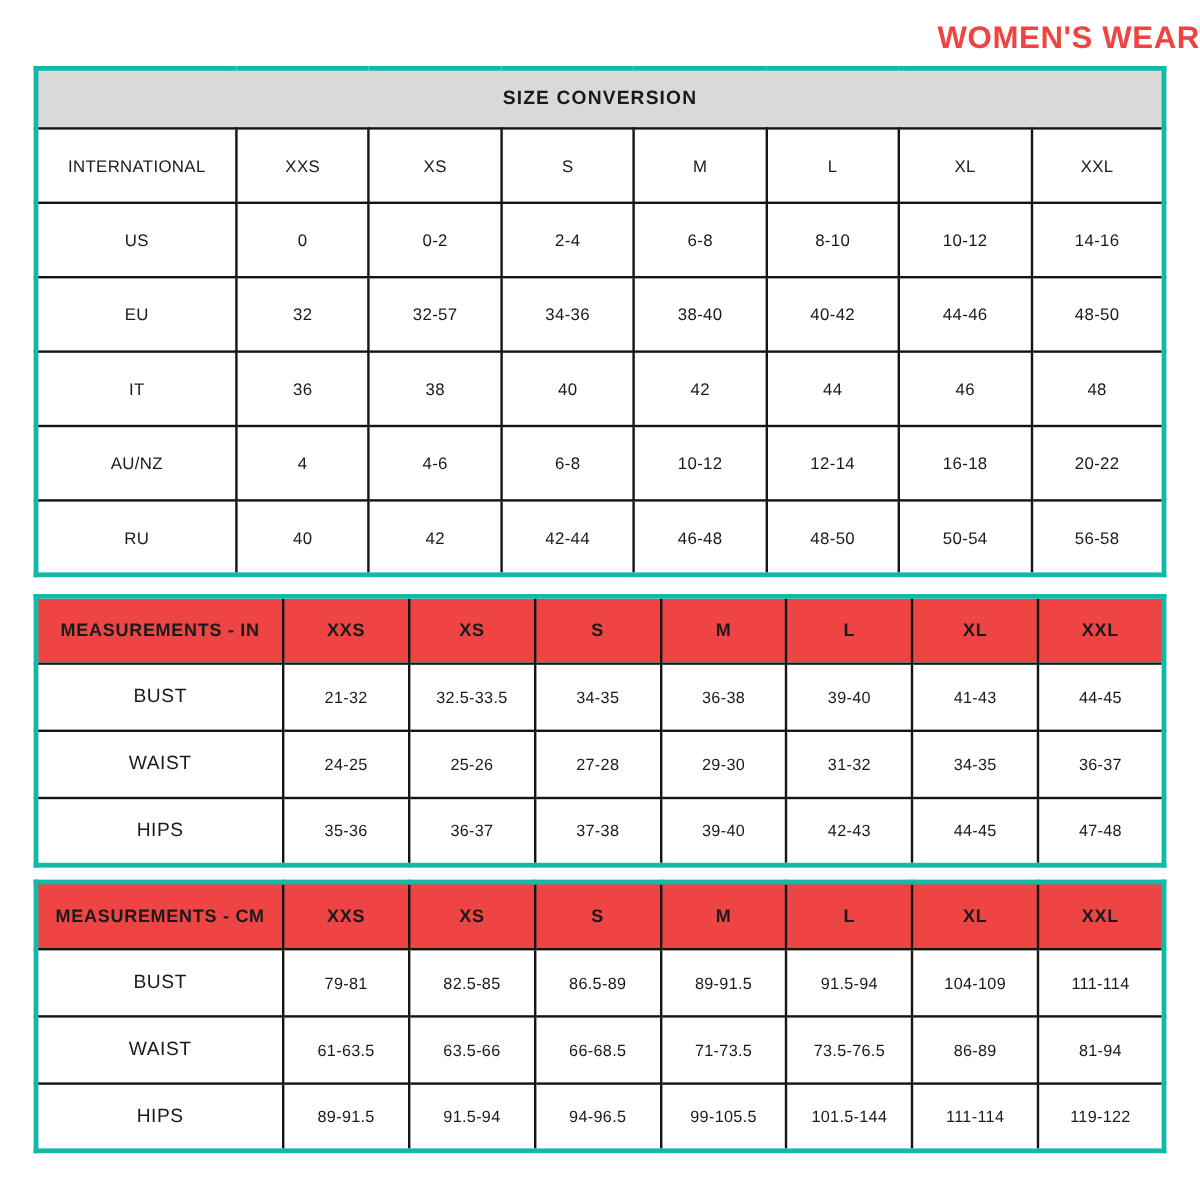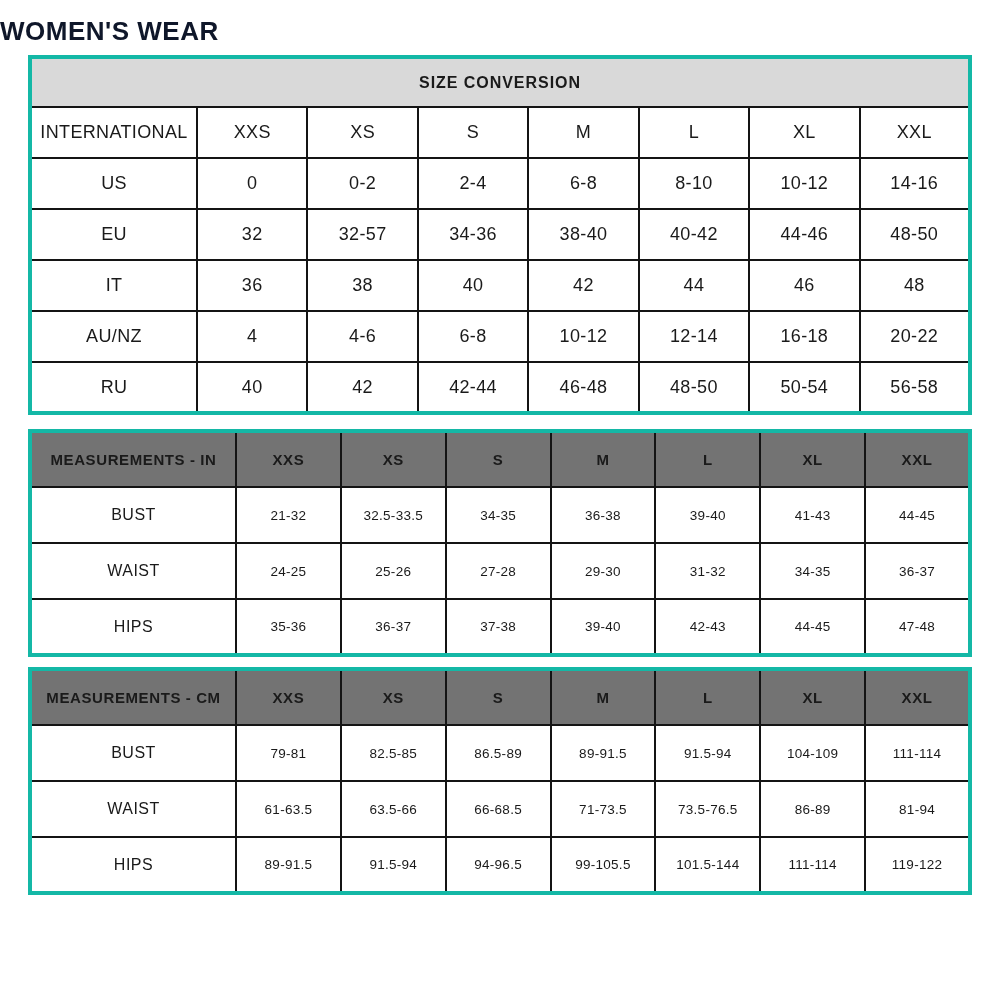--- a/index.html
+++ b/index.html
@@ -5,61 +5,61 @@
   * { box-sizing: border-box; margin: 0; padding: 0; }
   html, body { width: 1000px; background: #ffffff; }
   body {
     font-family: "Liberation Sans", sans-serif;
     color: #1a1a1a;
     -webkit-font-smoothing: antialiased;
   }
   .page { width: 1000px; height: 1000px; background: #fff; }
 
   .page-title {
-    text-align: left;
+    text-align: right;
     font-weight: bold;
     font-size: 26px;
     letter-spacing: 0.5px;
     padding-top: 16px;
     height: 55px;
-    color: #0f172a;
+    color: #ef4444;
   }
 
   table {
     border-collapse: collapse;
     width: 944px;
     margin: 0 auto;
     table-layout: fixed;
     border: 4px solid #14b8a6;
   }
   td, th {
     border: 2px solid #141414;
     text-align: center;
     vertical-align: middle;
     overflow: hidden;
     white-space: nowrap;
   }
 
   
-  #size-table td { height: 51px; font-size: 18px; letter-spacing: 0.02em; }
+  #size-table td { height: 62px; font-size: 14px; letter-spacing: 0.02em; }
   #size-table .banner-cell {
     height: 50px;
     background: #d9d9d9;
     font-weight: bold;
     font-size: 16px;
     letter-spacing: 0.06em;
   }
   #size-table col.label-col { width: 167px; }
 
   
   .m-table { margin-top: 14px; }
   .m-table col.label-col { width: 206px; }
   .m-table th {
     height: 56px;
-    background: #737373;
+    background: #ef4444;
     font-weight: bold;
     font-size: 15px;
     letter-spacing: 0.04em;
   }
   .m-table td { height: 56px; }
   .m-table .row-label { font-size: 16px; letter-spacing: 0.03em; }
   .m-table .val { font-size: 13.5px; letter-spacing: 0.02em; }
   #cm-table { margin-top: 10px; }
 </style>
 </head>

